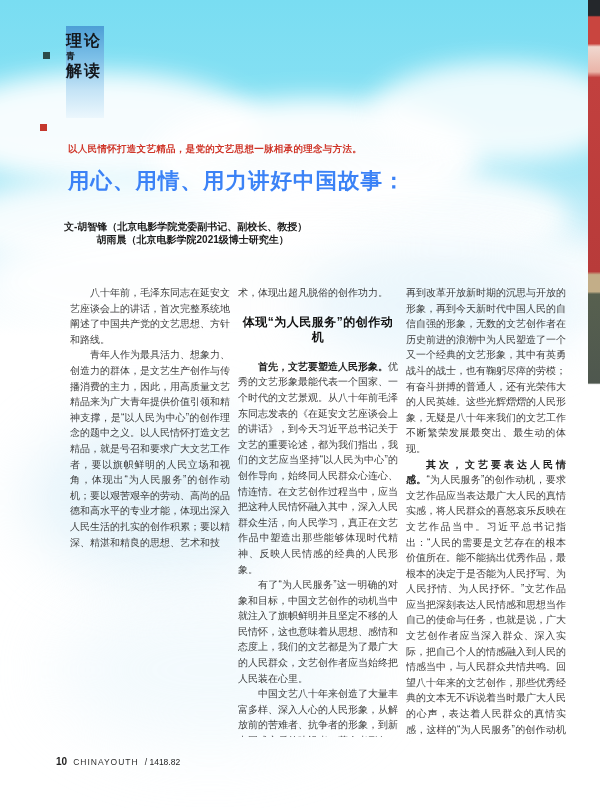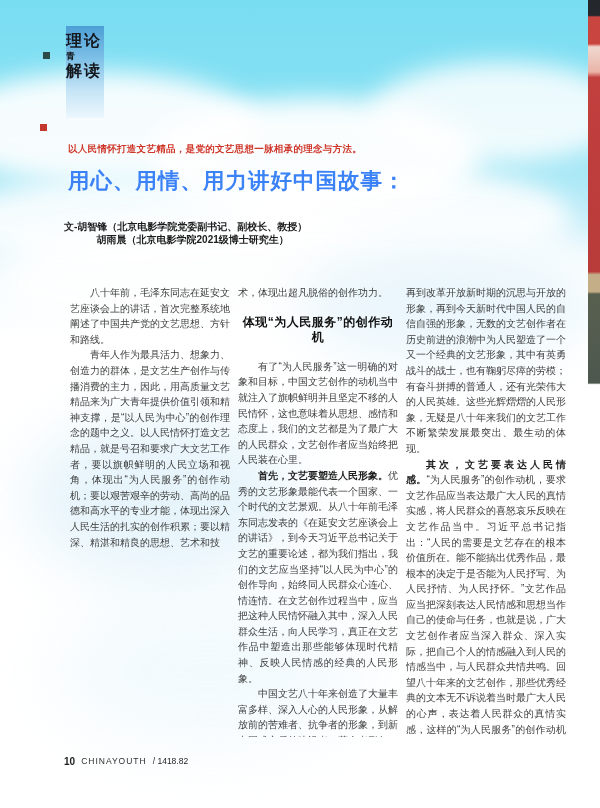--- a/index.html
+++ b/index.html
@@ -52,21 +52,21 @@
   
   .columns{position:absolute;left:70px;top:285px;width:496px;height:452px;display:flex;gap:8px;
            color:#3d3d3d;font-size:10px;line-height:15.6px;text-align:justify;}
   .col{flex:1;overflow:hidden;}
   .para{margin:0;}
   .para.indent{text-indent:2em;}
   .subhead{font-weight:bold;color:#101010;text-align:center;margin:14px 0 13px;font-size:12px;
            letter-spacing:.5px;}
   .bold{font-weight:bold;color:#1e1e1e;}
   
-  .footer{position:absolute;left:64px;top:756px;display:flex;align-items:flex-start;gap:6px;
+  .footer{position:absolute;left:56px;top:756px;display:flex;align-items:flex-end;gap:6px;
           color:#222222;font-size:8.5px;}
   .page-num{font-weight:bold;font-size:10px;}
   .mag{letter-spacing:1px;color:#2e2e2e;}
 </style>
 </head>
 <body>
 
 <div class="page">
   <div class="sky"></div>
   <div class="cloud c1"></div>
@@ -102,22 +102,22 @@
   </div>
 
   <div class="columns">
     <div class="col">
         <p class="para indent"><span>八十年前，毛泽东同志在延安文艺座谈会上的讲话，首次完整系统地阐述了中国共产党的文艺思想、方针和路线。</span></p>
         <p class="para indent"><span>青年人作为最具活力、想象力、创造力的群体，是文艺生产创作与传播消费的主力，因此，用高质量文艺精品来为广大青年提供价值引领和精神支撑，是“以人民为中心”的创作理念的题中之义。以人民情怀打造文艺精品，就是号召和要求广大文艺工作者，要以旗帜鲜明的人民立场和视角，体现出“为人民服务”的创作动机；要以艰苦艰辛的劳动、高尚的品德和高水平的专业才能，体现出深入人民生活的扎实的创作积累；要以精深、精湛和精良的思想、艺术和技</span></p>
       </div>
     <div class="col">
         <p class="para"><span>术，体现出超凡脱俗的创作功力。</span></p>
         <div class="subhead">体现“为人民服务”的创作动机</div>
+        <p class="para indent"><span class="bold">首先，文艺要塑造人民形象。</span><span>优秀的文艺形象最能代表一个国家、一个时代的文艺景观。从八十年前毛泽东同志发表的《在延安文艺座谈会上的讲话》，到今天习近平总书记关于文艺的重要论述，都为我们指出，我们的文艺应当坚持“以人民为中心”的创作导向，始终同人民群众心连心、情连情。在文艺创作过程当中，应当把这种人民情怀融入其中，深入人民群众生活，向人民学习，真正在文艺作品中塑造出那些能够体现时代精神、反映人民情感的经典的人民形象。</span></p>
         <p class="para indent"><span>有了“为人民服务”这一明确的对象和目标，中国文艺创作的动机当中就注入了旗帜鲜明并且坚定不移的人民情怀，这也意味着从思想、感情和态度上，我们的文艺都是为了最广大的人民群众，文艺创作者应当始终把人民装在心里。</span></p>
-        <p class="para indent"><span class="bold">首先，文艺要塑造人民形象。</span><span>优秀的文艺形象最能代表一个国家、一个时代的文艺景观。从八十年前毛泽东同志发表的《在延安文艺座谈会上的讲话》，到今天习近平总书记关于文艺的重要论述，都为我们指出，我们的文艺应当坚持“以人民为中心”的创作导向，始终同人民群众心连心、情连情。在文艺创作过程当中，应当把这种人民情怀融入其中，深入人民群众生活，向人民学习，真正在文艺作品中塑造出那些能够体现时代精神、反映人民情感的经典的人民形象。</span></p>
         <p class="para indent"><span>中国文艺八十年来创造了大量丰富多样、深入人心的人民形象，从解放前的苦难者、抗争者的形象，到新中国成立后的建设者、革命者形象，</span></p>
       </div>
     <div class="col">
         <p class="para"><span>再到改革开放新时期的沉思与开放的形象，再到今天新时代中国人民的自信自强的形象，无数的文艺创作者在历史前进的浪潮中为人民塑造了一个又一个经典的文艺形象，其中有英勇战斗的战士，也有鞠躬尽瘁的劳模；有奋斗拼搏的普通人，还有光荣伟大的人民英雄。这些光辉熠熠的人民形象，无疑是八十年来我们的文艺工作不断繁荣发展最突出、最生动的体现。</span></p>
         <p class="para indent"><span class="bold">其次，文艺要表达人民情感。</span><span>“为人民服务”的创作动机，要求文艺作品应当表达最广大人民的真情实感，将人民群众的喜怒哀乐反映在文艺作品当中。习近平总书记指出：“人民的需要是文艺存在的根本价值所在。能不能搞出优秀作品，最根本的决定于是否能为人民抒写、为人民抒情、为人民抒怀。”文艺作品应当把深刻表达人民情感和思想当作自己的使命与任务，也就是说，广大文艺创作者应当深入群众、深入实际，把自己个人的情感融入到人民的情感当中，与人民群众共情共鸣。回望八十年来的文艺创作，那些优秀经典的文本无不诉说着当时最广大人民的心声，表达着人民群众的真情实感，这样的“为人民服务”的创作动机在八十年风云变幻中是一脉相承的。</span></p>
       </div>
   </div>
 
   <div class="footer">
     <span class="page-num">10</span>

